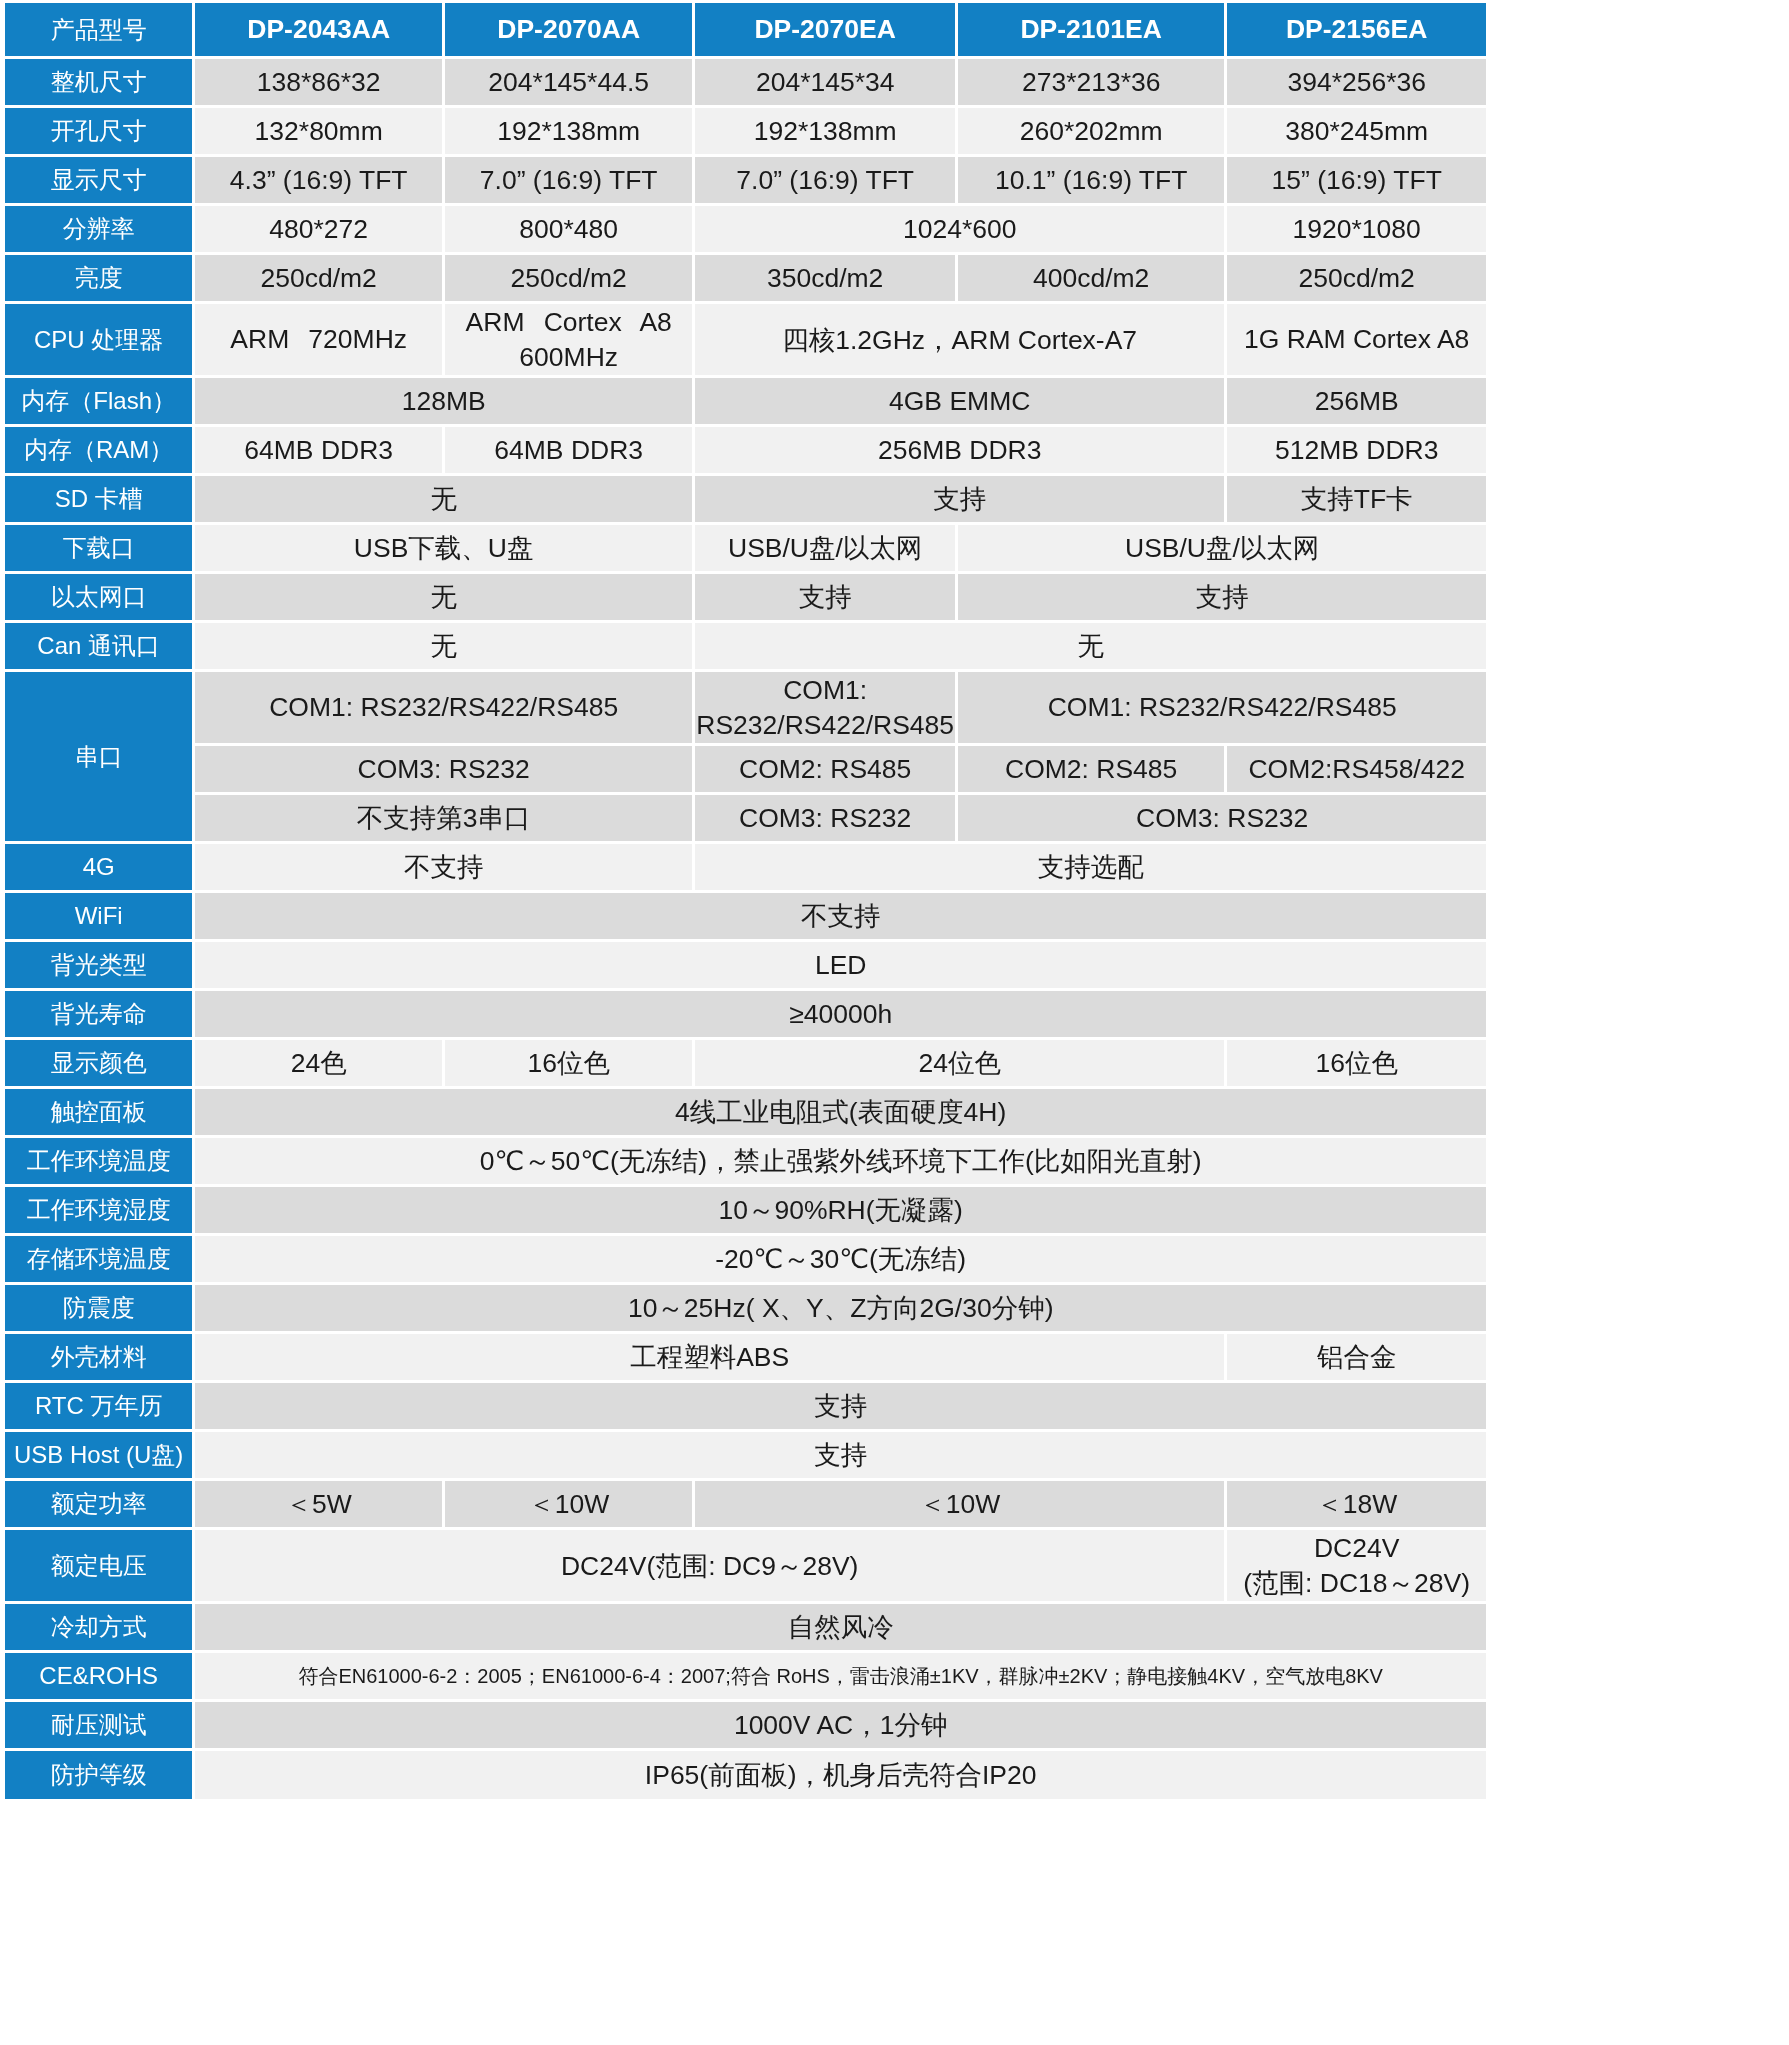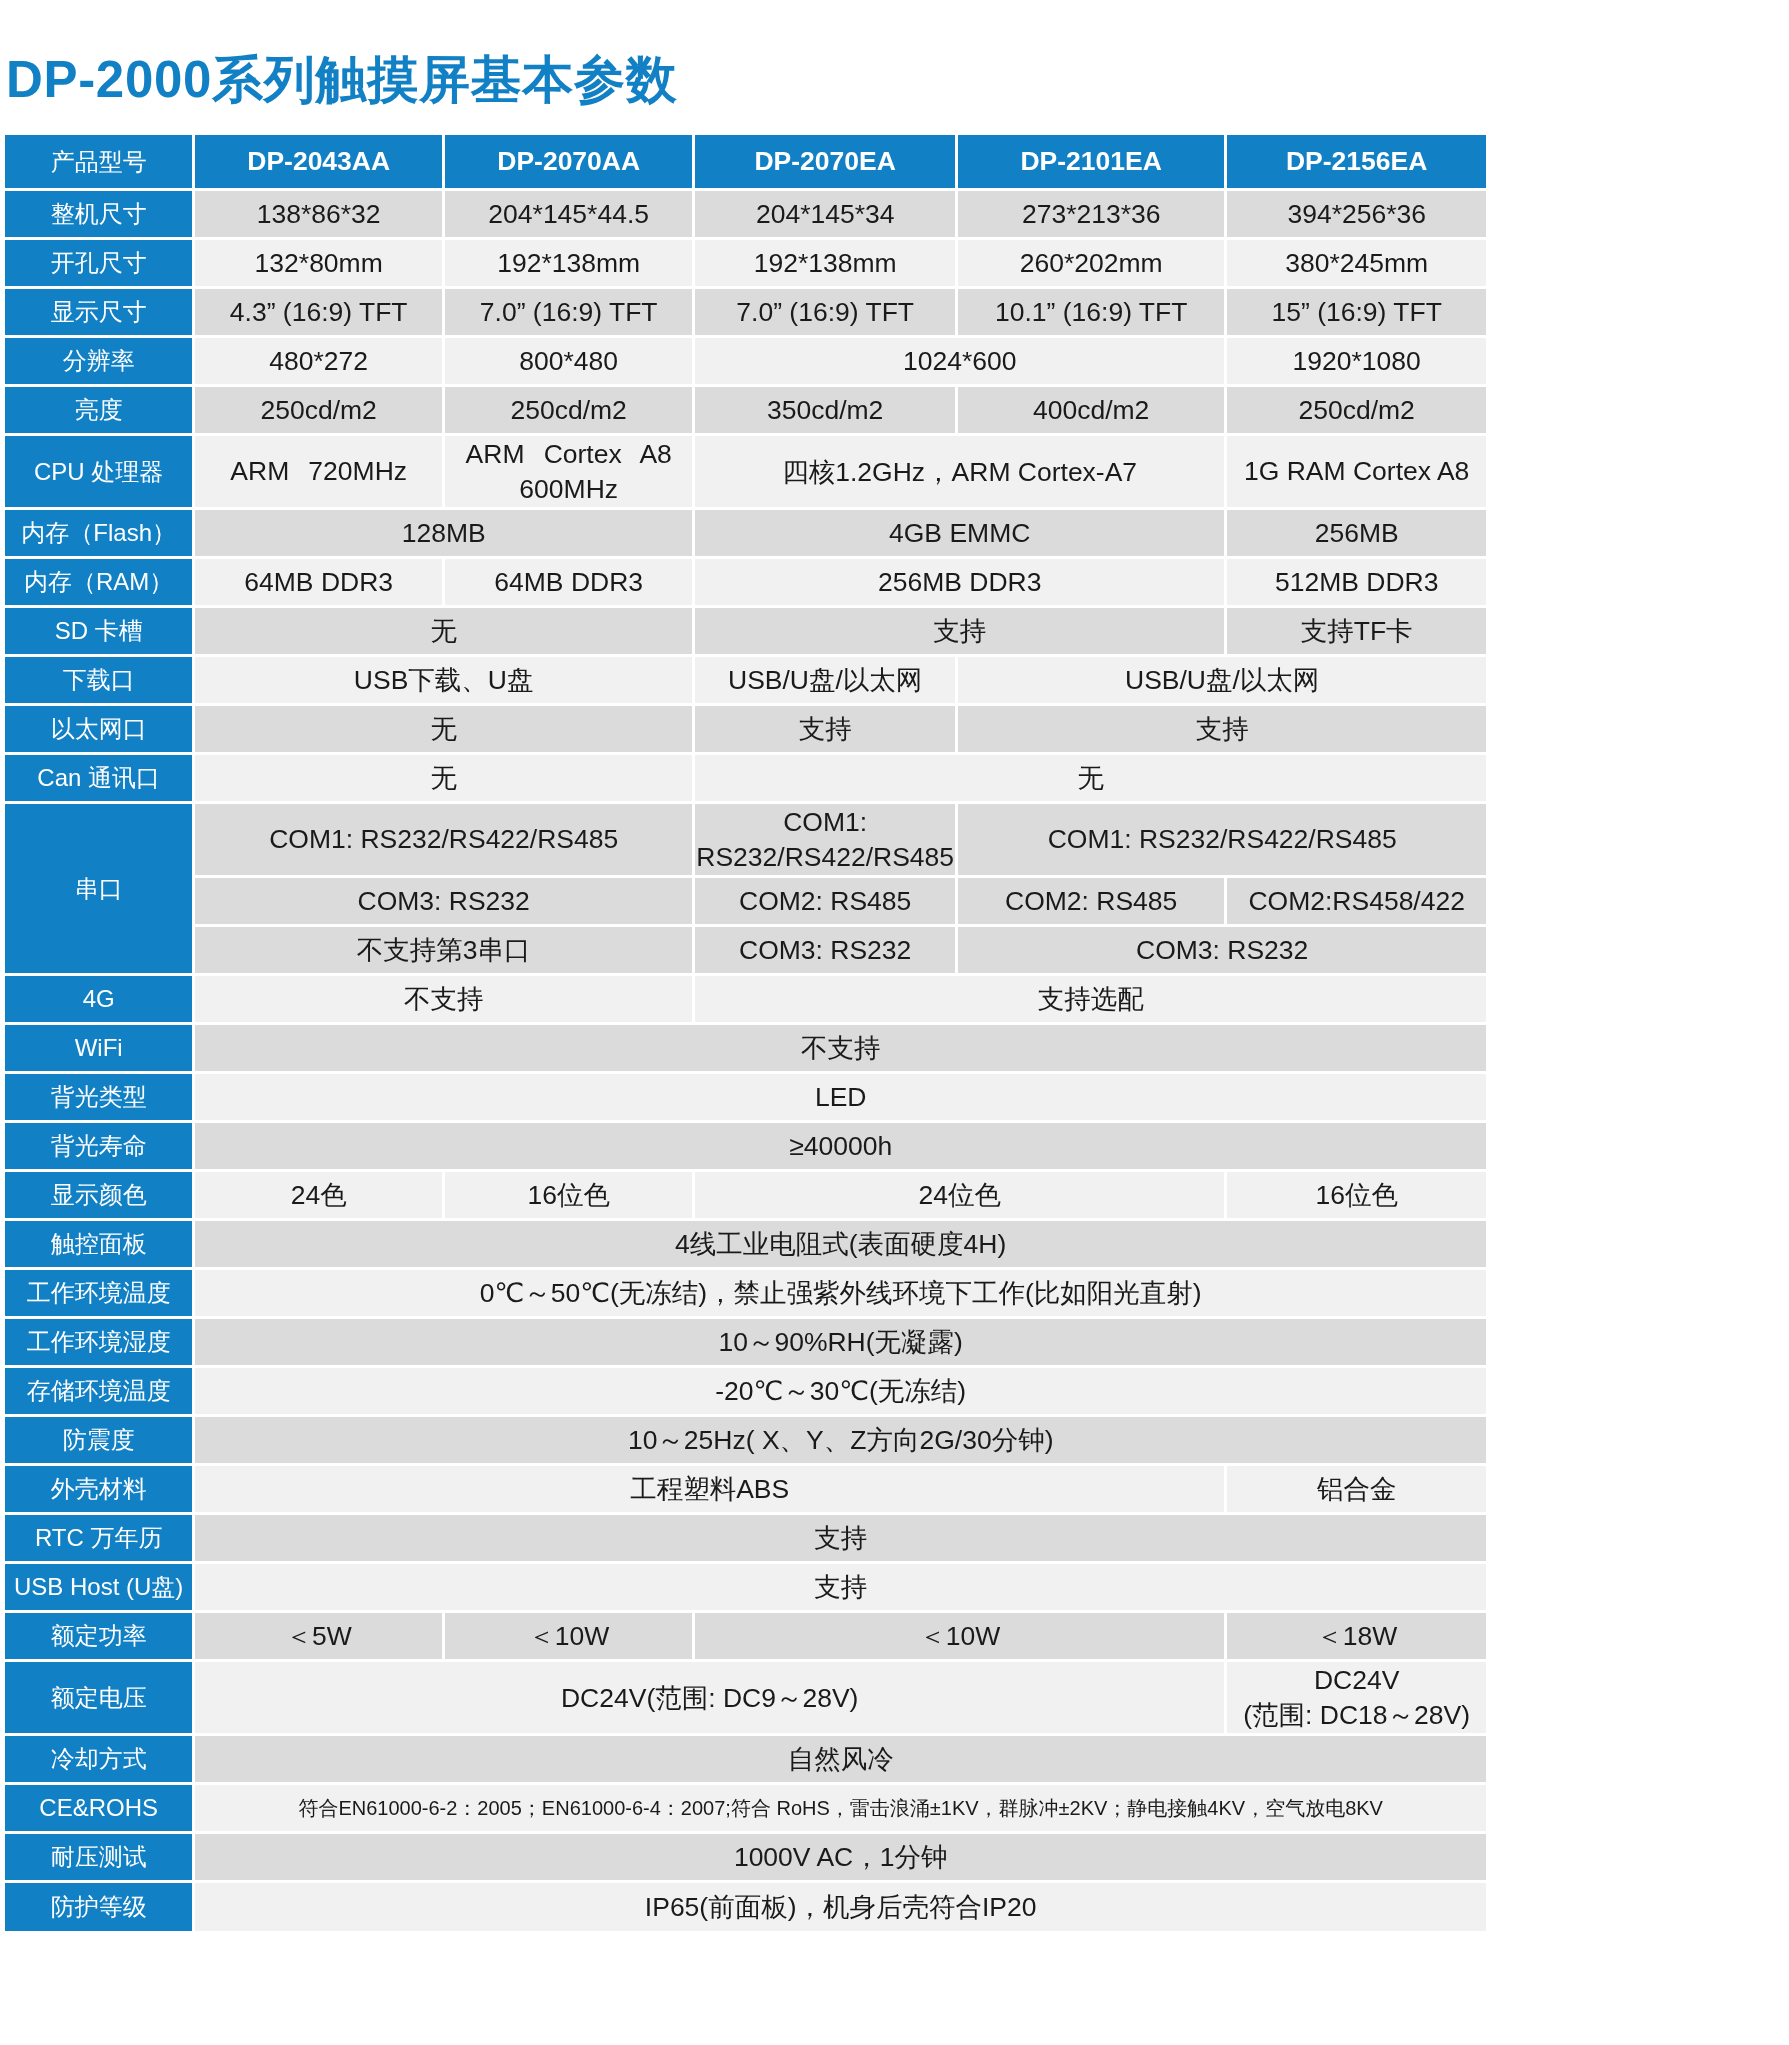--- a/index.html
+++ b/index.html
@@ -53,21 +53,20 @@
   td.dark{background:var(--row-dark);}
   td.light{background:var(--row-light);}
   td.left{text-align:left;padding:0 11.8px;font-size:20px;}
   td .ln{line-height:1.32;}
   .wide{word-spacing:11.8px;}
 </style>
 </head>
 <body>
 
 <div class="page">
-  <h1 class="title">DP-2000系列触摸屏基本参数</h1>
   <table class="spec">
     <colgroup>
       <col style="width:187px">
       <col style="width:247px">
       <col style="width:247px">
       <col style="width:260px">
       <col style="width:266px">
       <col style="width:259px">
     </colgroup>
     <tbody>

